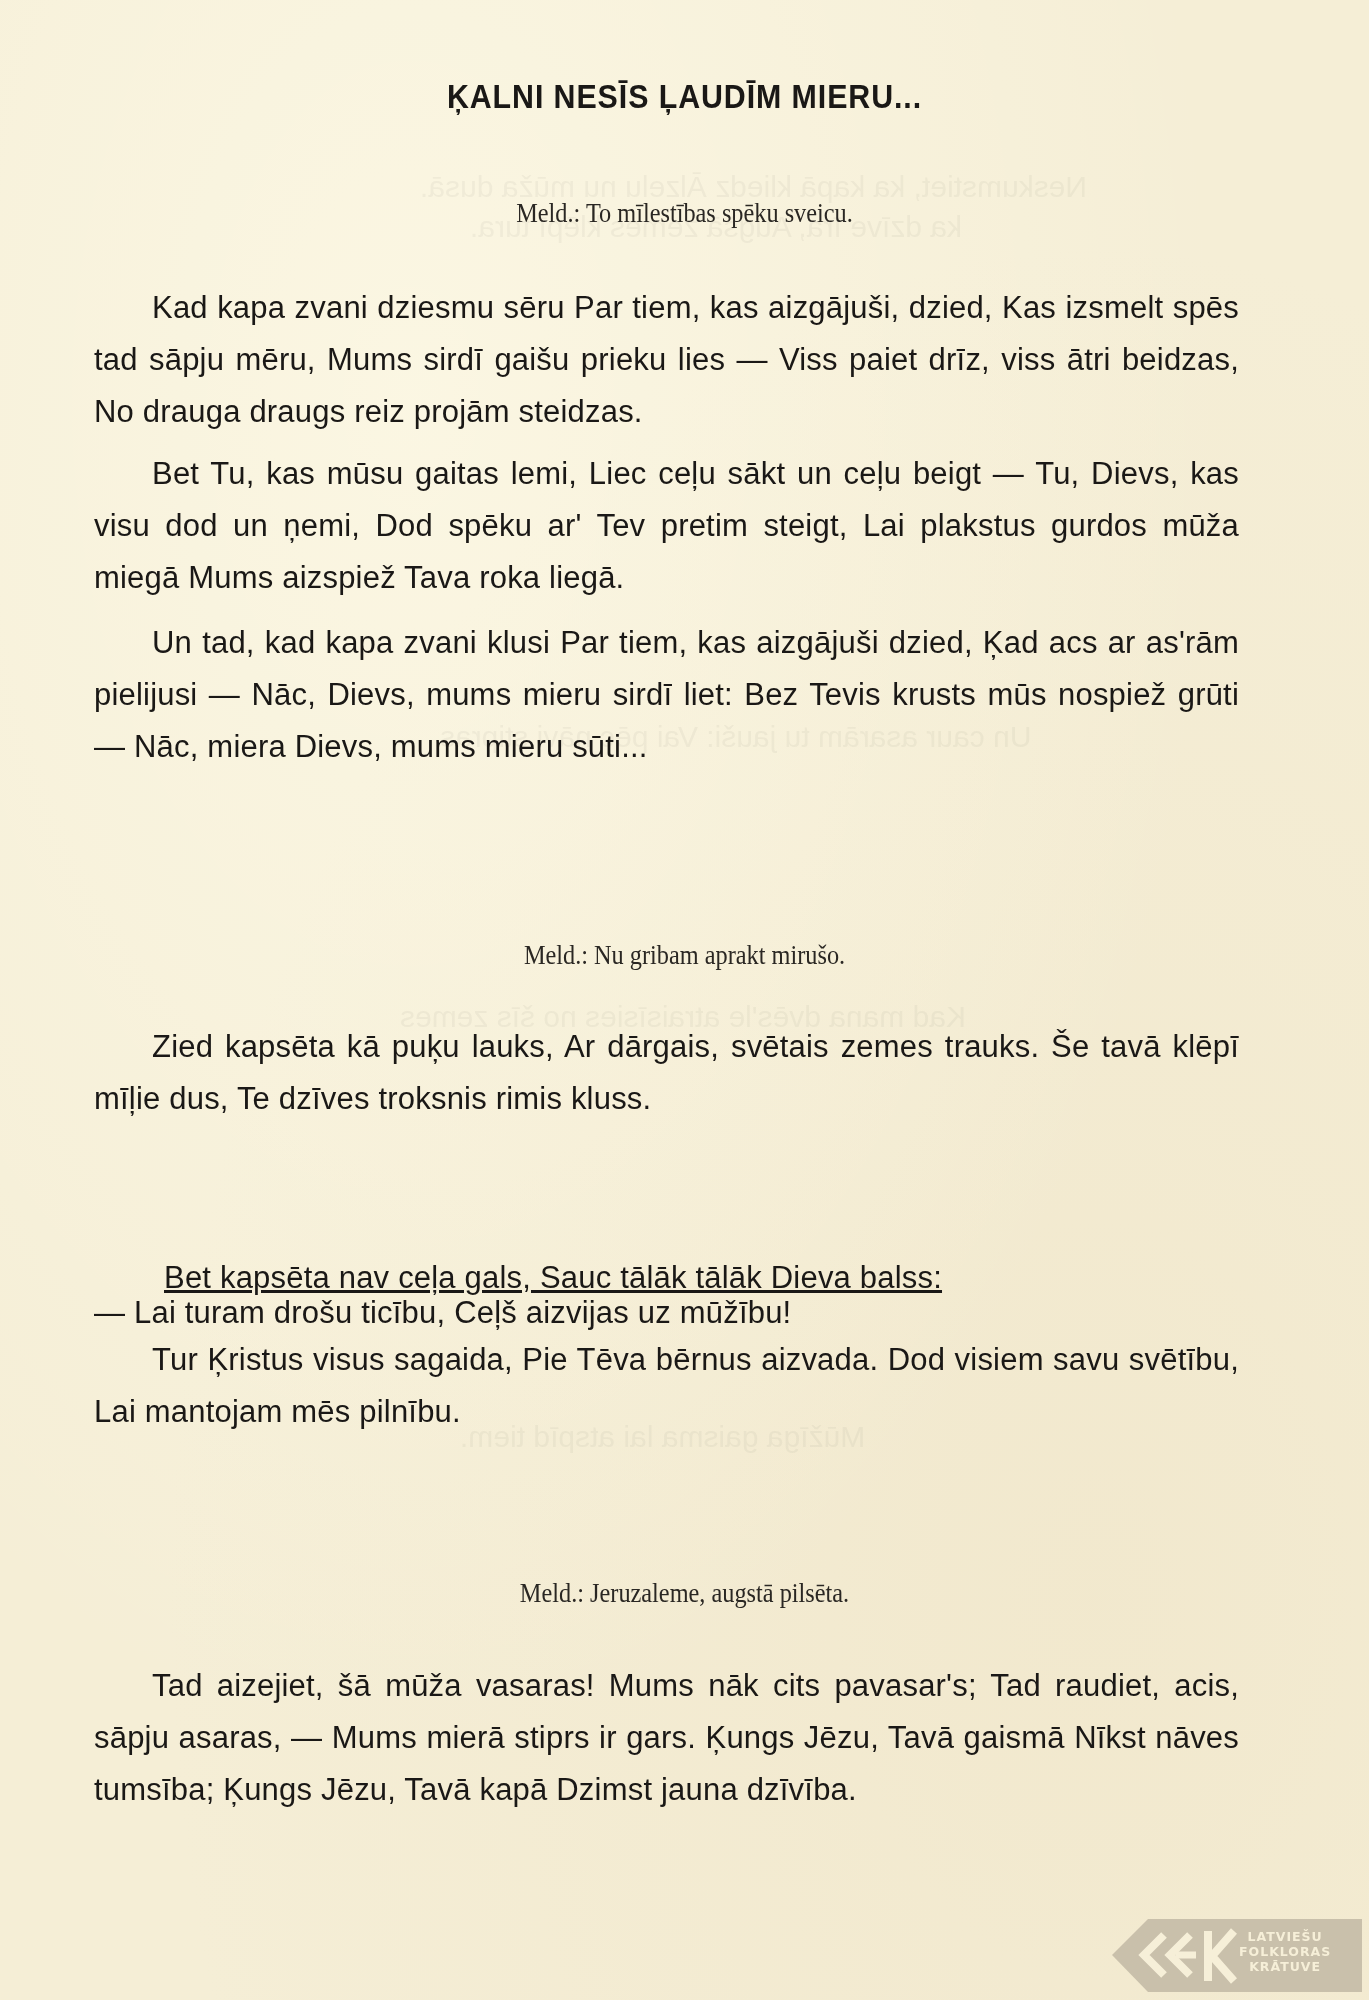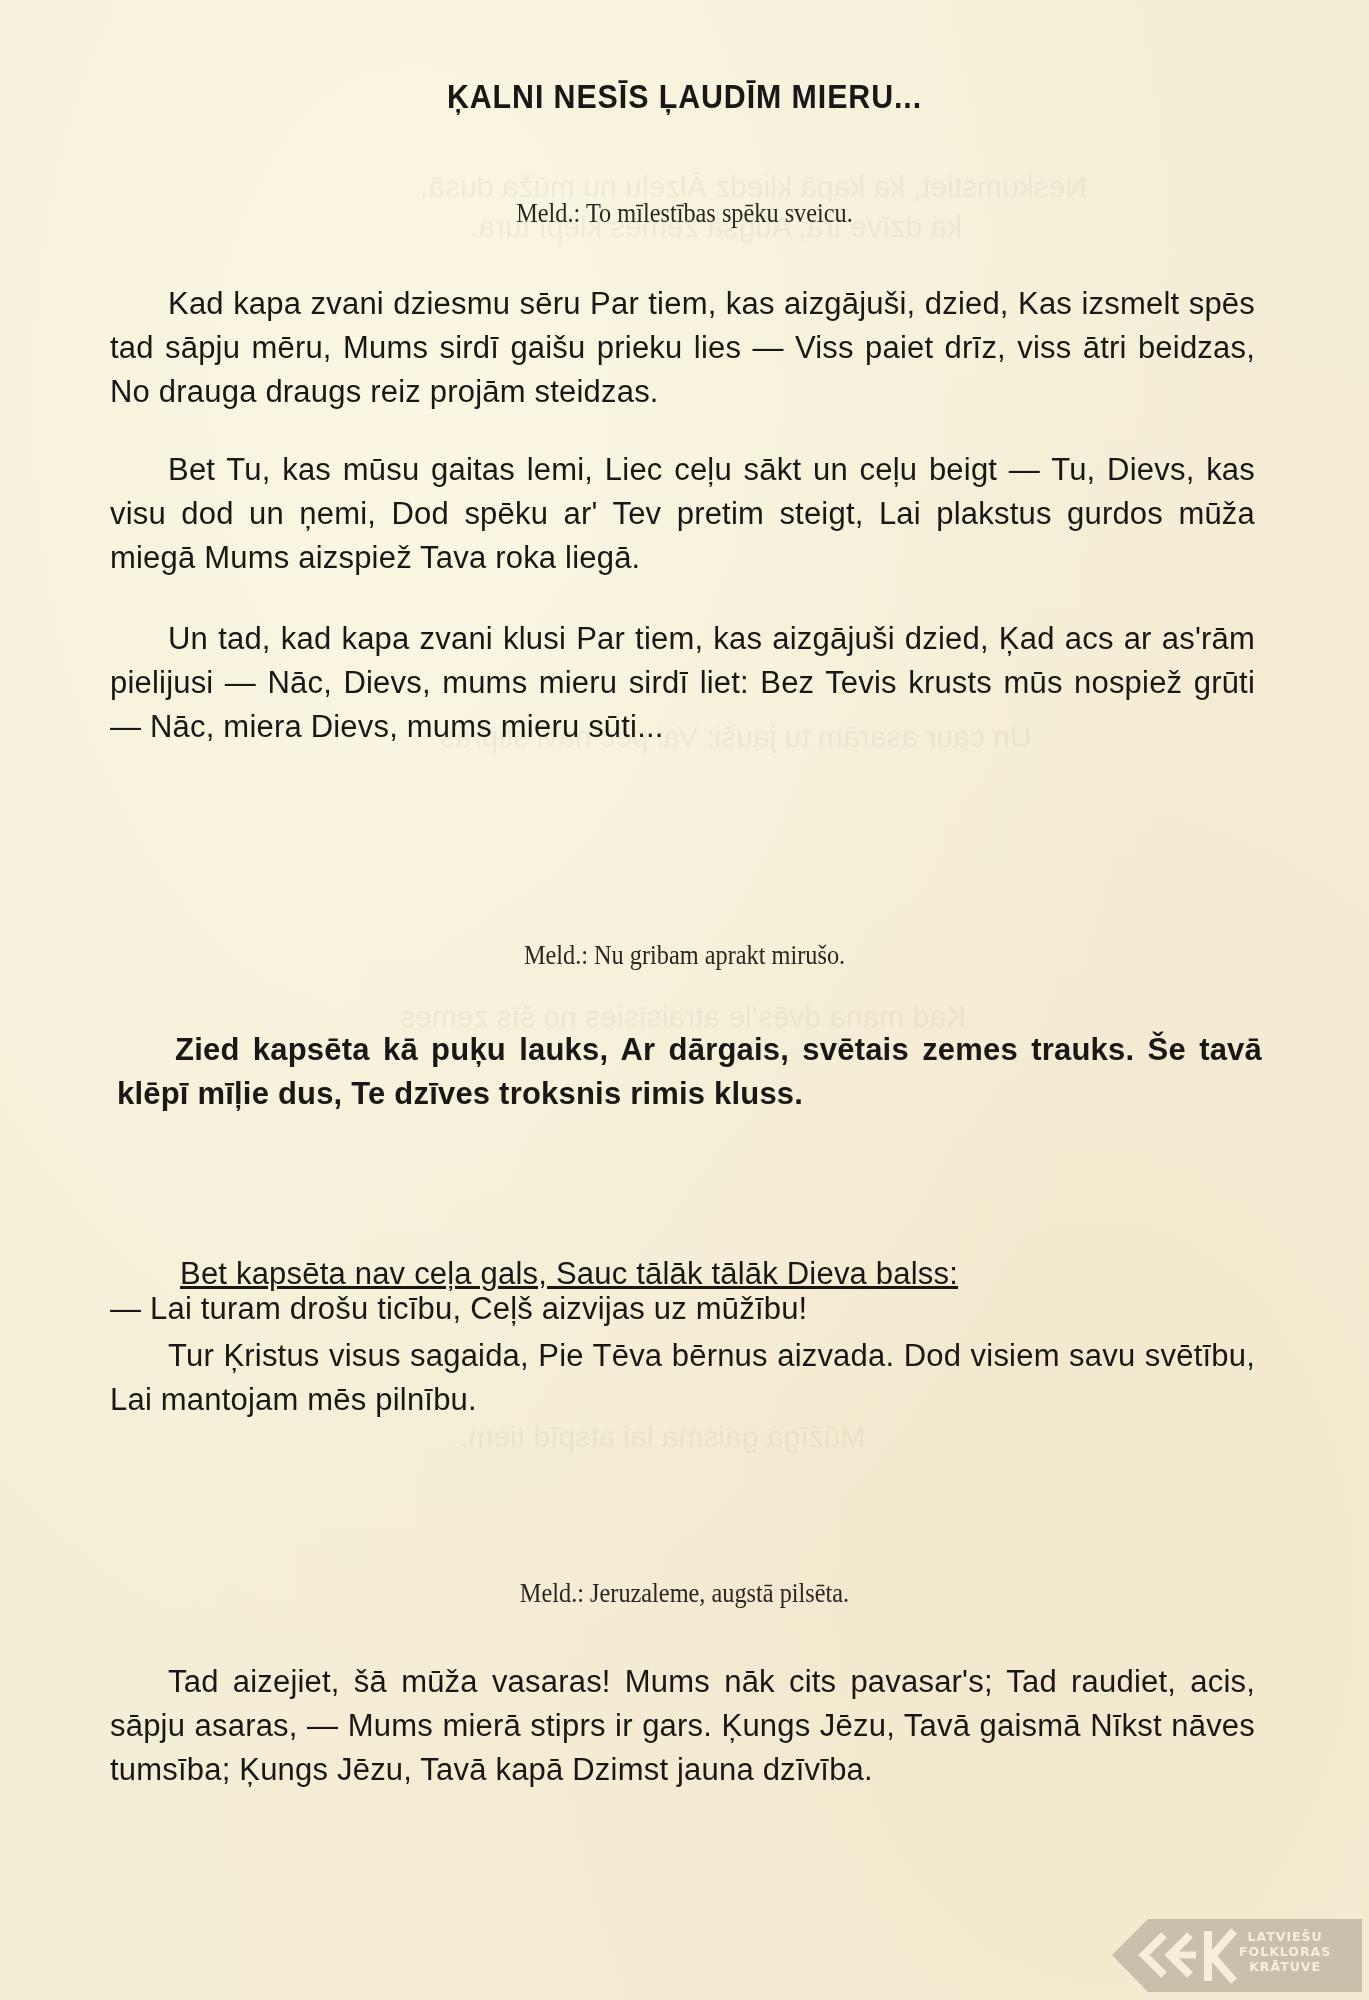--- a/index.html
+++ b/index.html
@@ -38,25 +38,25 @@
       left: 0; width: 1369px;
       text-align: center;
       font-family: "Liberation Serif", serif;
       font-size: 27px;
       color: #2a2723;
       transform: scaleX(0.9);
       transform-origin: center;
     }
     .stanza {
       position: absolute;
-      left: 110px;
+      left: 94px;
       width: 1145px;
       font-family: "Liberation Sans", sans-serif;
       font-size: 31px;
-      line-height: 44px;
+      line-height: 52px;
       text-align: justify;
       text-align-last: left;
       color: #1a1816;
       text-indent: 58px;
       letter-spacing: 0.2px;
     }
     .stanza.no-indent-dash { text-indent: 0; }
     .logo {
       position: absolute;
       left: 1112px;
@@ -100,21 +100,21 @@
   <h1 class="title" style="margin:0;">ĶALNI NESĪS ĻAUDĪM MIERU...</h1>
 
   <div class="melody" style="top:198px;">Meld.: To mīlestības spēku sveicu.</div>
 
   <p class="stanza" style="top:282px; margin:0;">Kad kapa zvani dziesmu sēru Par tiem, kas aizgājuši, dzied, Kas izsmelt spēs tad sāpju mēru, Mums sirdī gaišu prieku lies — Viss paiet drīz, viss ātri beidzas, No drauga draugs reiz projām steidzas.</p>
   <p class="stanza" style="top:617px; margin:0;">Un tad, kad kapa zvani klusi Par tiem, kas aizgājuši dzied, Ķad acs ar as'rām pielijusi — Nāc, Dievs, mums mieru sirdī liet: Bez Tevis krusts mūs nospiež grūti — Nāc, miera Dievs, mums mieru sūti...</p>
   <p class="stanza" style="top:448px; margin:0;">Bet Tu, kas mūsu gaitas lemi, Liec ceļu sākt un ceļu beigt — Tu, Dievs, kas visu dod un ņemi, Dod spēku ar' Tev pretim steigt, Lai plakstus gurdos mūža miegā Mums aizspiež Tava roka liegā.</p>
 
   <div class="melody" style="top:940px;">Meld.: Nu gribam aprakt mirušo.</div>
 
-  <p class="stanza" style="top:1021px; margin:7px;font-weight:bold;">Zied kapsēta kā puķu lauks, Ar dārgais, svētais zemes trauks. Še tavā klēpī mīļie dus, Te dzīves troksnis rimis kluss.</p>
+  <p class="stanza" style="top:1021px; margin:0;">Zied kapsēta kā puķu lauks, Ar dārgais, svētais zemes trauks. Še tavā klēpī mīļie dus, Te dzīves troksnis rimis kluss.</p>
   <p class="stanza" style="top:1240px; margin:12px;text-decoration:underline;">Bet kapsēta nav ceļa gals, Sauc tālāk tālāk Dieva balss:</p>
   <p class="stanza no-indent-dash" style="top:1287px; margin:0;">— Lai turam drošu ticību, Ceļš aizvijas uz mūžību!</p>
   <p class="stanza" style="top:1334px; margin:0;">Tur Ķristus visus sagaida, Pie Tēva bērnus aizvada. Dod visiem savu svētību, Lai mantojam mēs pilnību.</p>
 
   <div class="melody" style="top:1578px;">Meld.: Jeruzaleme, augstā pilsēta.</div>
 
   <p class="stanza" style="top:1660px; margin:0;">Tad aizejiet, šā mūža vasaras! Mums nāk cits pavasar's; Tad raudiet, acis, sāpju asaras, — Mums mierā stiprs ir gars. Ķungs Jēzu, Tavā gaismā Nīkst nāves tumsība; Ķungs Jēzu, Tavā kapā Dzimst jauna dzīvība.</p>
 
   <div class="logo">
     <svg width="250" height="73" viewBox="0 0 250 73">

